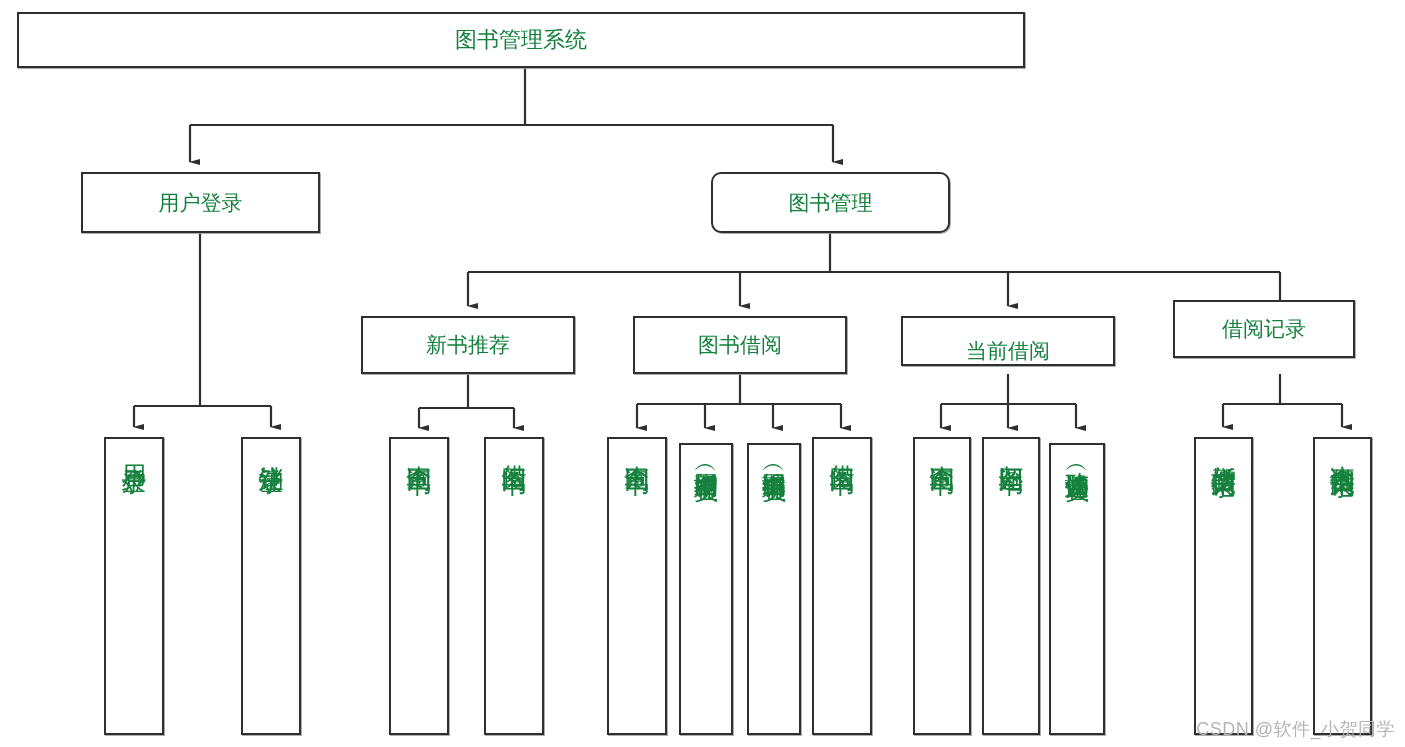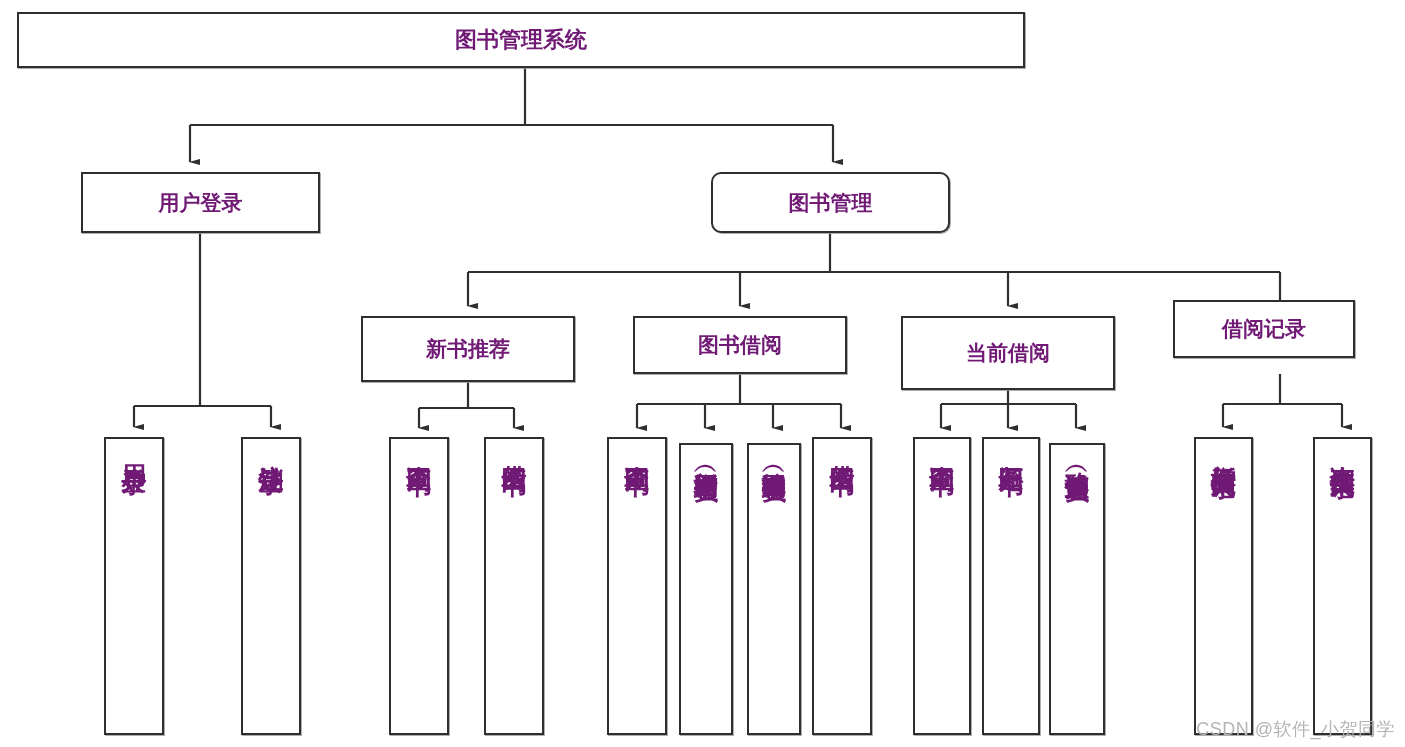--- a/index.html
+++ b/index.html
@@ -25,23 +25,22 @@
     pointer-events: none;
   }
   .node {
     position: absolute;
     box-sizing: border-box;
     background: #ffffff;
     border: 2px solid #2f2f2f;
     display: flex;
     align-items: center;
     justify-content: center;
-    color: #701a75;
+    color: #15803d;
     box-shadow: 1px 1px 0 rgba(160,160,160,0.85);
-    font-weight: bold;
   }
   .node .lbl {
     display: block;
     text-align: center;
     line-height: 1.22;
     white-space: pre;
   }
   .node.horiz .lbl {
     font-size: 21px;
   }
@@ -137,27 +136,27 @@
     <span class="lbl">图书管理系统</span>
   </div>
 
   <div class="node horiz" style="left:81px; top:172px; width:239px; height:61px;">
     <span class="lbl">用户登录</span>
   </div>
   <div class="node horiz" style="left:711px; top:172px; width:239px; height:61px;border-radius:10px;">
     <span class="lbl">图书管理</span>
   </div>
 
-  <div class="node horiz" style="left:361px; top:316px; width:214px; height:66px;">
+  <div class="node horiz" style="left:361px; top:316px; width:214px; height:58px;">
     <span class="lbl">新书推荐</span>
   </div>
   <div class="node horiz" style="left:633px; top:316px; width:214px; height:58px;">
     <span class="lbl">图书借阅</span>
   </div>
-  <div class="node horiz" style="left:901px; top:316px; width:214px; height:74px;">
+  <div class="node horiz" style="left:901px; top:316px; width:214px; height:50px;align-items:flex-end;">
     <span class="lbl">当前借阅</span>
   </div>
   <div class="node horiz" style="left:1173px; top:300px; width:182px; height:58px;">
     <span class="lbl">借阅记录</span>
   </div>
 
   <div class="node vert" style="left:104px; top:437px; width:60px; height:298px;">
     <span class="lbl">用户登录</span>
   </div>
   <div class="node vert" style="left:241px; top:437px; width:60px; height:298px;">

